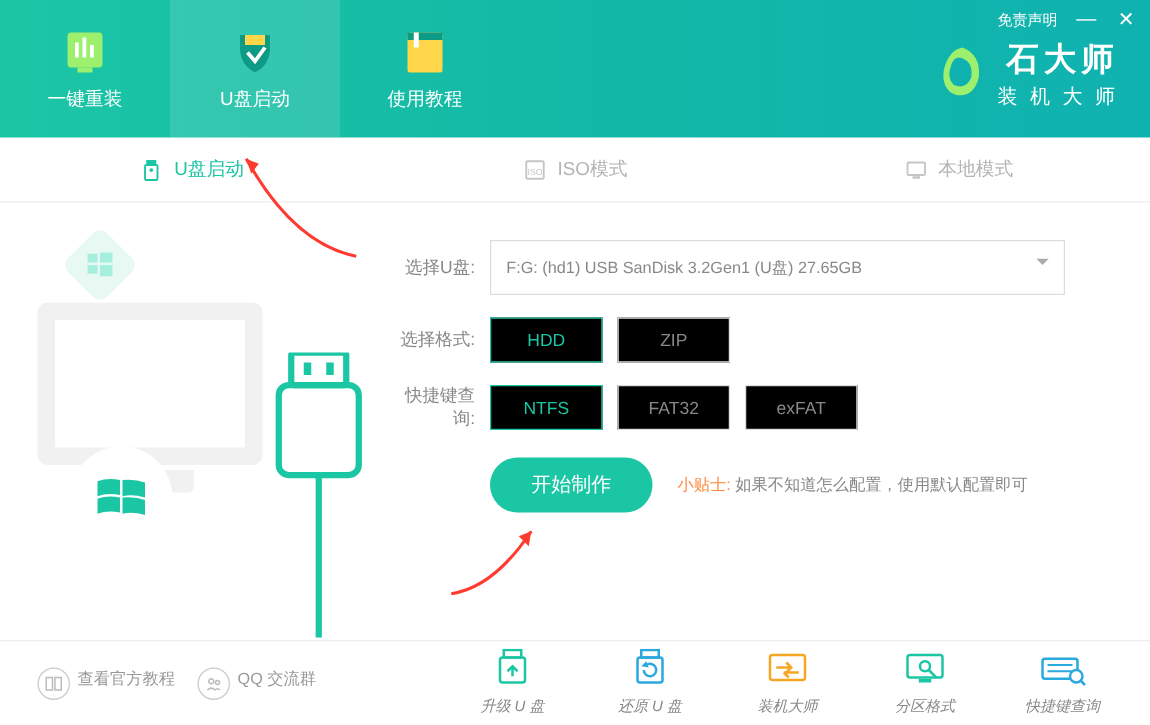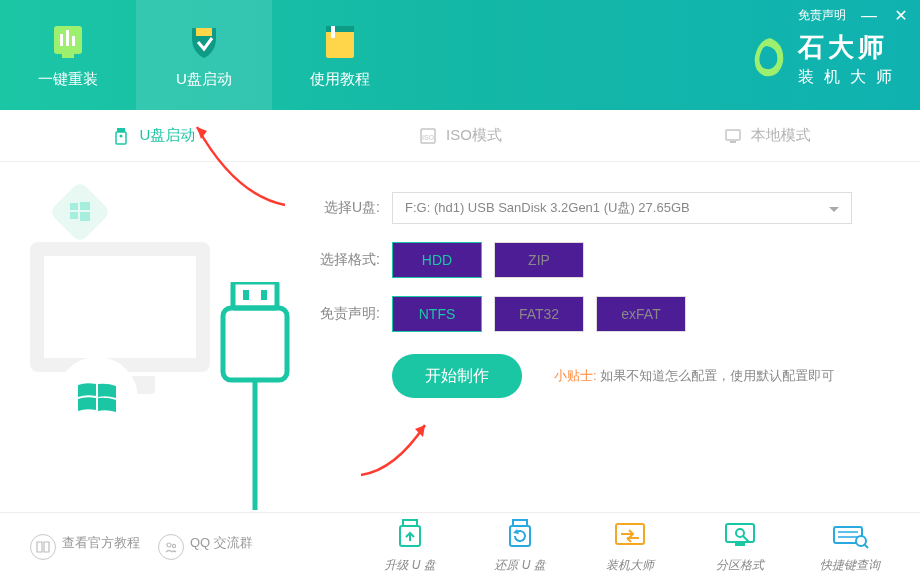--- a/index.html
+++ b/index.html
@@ -4,21 +4,21 @@
 <style>
 * { margin: 0; padding: 0; box-sizing: border-box; font-family: "Microsoft YaHei", sans-serif; }
 body { width: 920px; height: 580px; background: #fff; overflow: hidden; position: relative; }
 
 .header { height: 110px; background: linear-gradient(to right, #1bc6a5, #14b8a6, #0fb2b0); display: flex; align-items: center; position: relative; }
 .header-tabs { display: flex; height: 100%; }
 .header-tab { width: 136px; display: flex; flex-direction: column; align-items: center; justify-content: center; color: #fff; font-size: 15px; cursor: pointer; gap: 8px; }
 .header-tab.active { background: rgba(255,255,255,0.12); }
 .htab-icon { width: 44px; height: 40px; display: flex; align-items: center; justify-content: center; }
 
-.brand { position: absolute; right: 18px; top: 30px; display: flex; align-items: center; gap: 3px; }
+.brand { position: absolute; right: 18px; top: 30px; display: flex; align-items: center; gap: 3px; text-align: center; }
 .brand-text { color: #fff; }
 .brand-title { font-size: 26px; font-weight: bold; letter-spacing: 4px; }
 .brand-sub { font-size: 16px; letter-spacing: 10px; margin-top: 2px; }
 
 .topright { position: absolute; right: 10px; top: 6px; display: flex; align-items: center; gap: 14px; margin-left: 28px; }
 .disclaimer { color: #fff; font-size: 12px; }
 .winbtn { color: #fff; font-size: 16px; cursor: pointer; width: 18px; text-align: center; }
 
 .subtabs { height: 52px; background: #fff; border-bottom: 1px solid #eee; display: flex; }
 .subtab { flex: 1; display: flex; align-items: center; justify-content: center; gap: 8px; color: #b4b4b4; font-size: 15px; cursor: pointer; }
@@ -31,26 +31,26 @@
 .monitor { position: absolute; left: 0; top: 60px; width: 180px; height: 130px; border: 14px solid #f1f1f1; border-radius: 8px; }
 .monitor::after { content: ""; position: absolute; left: 50%; bottom: -36px; transform: translateX(-50%); width: 70px; height: 18px; background: #f1f1f1; border-radius: 0 0 4px 4px; }
 .winlogo { position: absolute; left: 26px; top: 175px; width: 82px; height: 82px; background: #fff; border-radius: 50%; display: flex; align-items: center; justify-content: center; z-index: 2; }
 .winlogo svg { width: 46px; height: 46px; }
 .usb-plug { position: absolute; left: 185px; top: 100px; }
 .diamond { position: absolute; left: 28px; top: 8px; width: 44px; height: 44px; background: #e8f9f4; border-radius: 8px; transform: rotate(45deg); }
 .diamond svg { transform: rotate(-45deg); margin: 10px; }
 
 .form-row { display: flex; align-items: center; margin-bottom: 18px; gap: 12px; }
 .form-label { width: 70px; text-align: right; color: #888; font-size: 14px; }
-.select { flex: 1; max-width: 460px; height: 32px; border: 1px solid #ddd; display: flex; align-items: center; padding: 0 12px; color: #888; font-size: 13px; position: relative; }
+.select { flex: 1; max-width: 460px; height: 44px; border: 1px solid #ddd; display: flex; align-items: center; padding: 0 12px; color: #888; font-size: 13px; position: relative; }
 .select::after { content: ""; position: absolute; right: 12px; top: 14px; border: 5px solid transparent; border-top-color: #aaa; }
-.opt-btn { height: 36px; padding: 0 22px; border: 1px solid #ddd; color: #888; font-size: 14px; background: #4c1d95; cursor: pointer; min-width: 90px; }
+.opt-btn { height: 36px; padding: 0 22px; border: 1px solid #ddd; color: #888; font-size: 14px; background: #000000; cursor: pointer; min-width: 90px; }
 .opt-btn.selected { border-color: #1bc6a5; color: #1bc6a5; }
 
-.start-row { display: flex; align-items: center; gap: 32px; margin-top: 22px; padding-left: 82px; }
+.start-row { display: flex; align-items: center; gap: 20px; margin-top: 22px; padding-left: 82px; }
 .start-btn { width: 130px; height: 44px; background: #1bc6a5; color: #fff; border: none; border-radius: 22px; font-size: 16px; cursor: pointer; }
 .tip { font-size: 13px; color: #888; }
 .tip-badge { color: #ff8a3d; }
 
 .arrow { position: absolute; pointer-events: none; }
 .arrow1 { left: 185px; top: 115px; }
 .arrow2 { left: 355px; top: 415px; }
 
 .footer { position: absolute; bottom: 0; left: 0; right: 0; height: 68px; border-top: 1px solid #eee; display: flex; align-items: center; padding: 0 30px; }
 .foot-left { display: flex; gap: 18px; }
@@ -178,21 +178,21 @@
     </div>
   </div>
 
   <div class="form-row">
     <div class="form-label">选择格式:</div>
     <button class="opt-btn selected">HDD</button>
     <button class="opt-btn">ZIP</button>
   </div>
 
   <div class="form-row">
-    <div class="form-label">免责声明:</div>
+    <div class="form-label">快捷键查询:</div>
     <button class="opt-btn selected">NTFS</button>
     <button class="opt-btn">FAT32</button>
     <button class="opt-btn">exFAT</button>
   </div>
 
   <div class="start-row">
     <button class="start-btn">开始制作</button>
     <div class="tip">
       <span class="tip-badge">小贴士:</span>
       <span>如果不知道怎么配置，使用默认配置即可</span>

